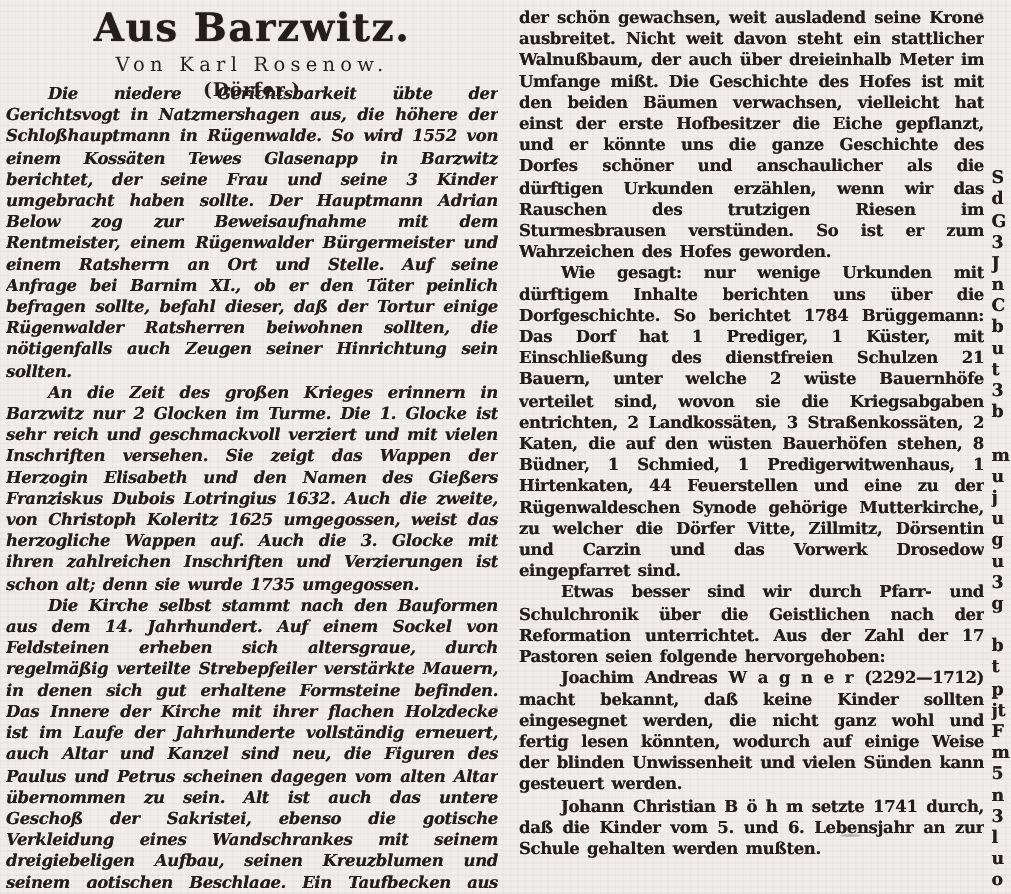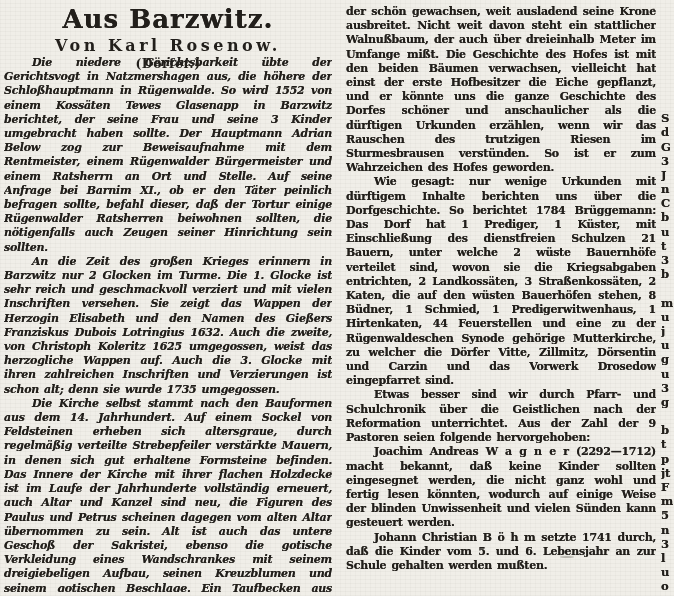--- a/index.html
+++ b/index.html
@@ -18,21 +18,21 @@
   }
   .headerblock{
     position:absolute;left:2px;top:4px;width:332px;text-align:center;
   }
   .title{
     margin:0;font-size:26px;font-weight:bold;letter-spacing:1px;
     font-family:"DejaVu Serif",serif;
     text-shadow:0 0 .6px #221f1b;
   }
   .byline{
-    margin-top:2px;font-size:16px;font-weight:bold;letter-spacing:3.5px;
+    margin-top:2px;font-size:13px;font-weight:normal;letter-spacing:3.5px;
   }
   .subtitle{
     margin-top:1px;font-size:12.5px;font-weight:bold;letter-spacing:.5px;
   }
   .col{
     position:absolute;overflow:hidden;
     font-size:11px;font-weight:bold;line-height:14.2px;
     text-align:justify;letter-spacing:-.25px;word-spacing:1.5px;
     text-shadow:0 0 .4px rgba(30,28,24,.8);
   }
@@ -66,21 +66,21 @@
 
   <div class="col left">
       <p class="para indent">Die niedere Gerichtsbarkeit übte der Gerichtsvogt in Natzmershagen aus, die höhere der Schloßhauptmann in Rügenwalde. So wird 1552 von einem Kossäten Tewes Glasenapp in Barzwitz berichtet, der seine Frau und seine 3 Kinder umgebracht haben sollte. Der Hauptmann Adrian Below zog zur Beweisaufnahme mit dem Rentmeister, einem Rügenwalder Bürgermeister und einem Ratsherrn an Ort und Stelle. Auf seine Anfrage bei Barnim XI., ob er den Täter peinlich befragen sollte, befahl dieser, daß der Tortur einige Rügenwalder Ratsherren beiwohnen sollten, die nötigenfalls auch Zeugen seiner Hinrichtung sein sollten.</p>
       <p class="para indent">An die Zeit des großen Krieges erinnern in Barzwitz nur 2 Glocken im Turme. Die 1. Glocke ist sehr reich und geschmackvoll verziert und mit vielen Inschriften versehen. Sie zeigt das Wappen der Herzogin Elisabeth und den Namen des Gießers Franziskus Dubois Lotringius 1632. Auch die zweite, von Christoph Koleritz 1625 umgegossen, weist das herzogliche Wappen auf. Auch die 3. Glocke mit ihren zahlreichen Inschriften und Verzierungen ist schon alt; denn sie wurde 1735 umgegossen.</p>
       <p class="para indent">Die Kirche selbst stammt nach den Bauformen aus dem 14. Jahrhundert. Auf einem Sockel von Feldsteinen erheben sich altersgraue, durch regelmäßig verteilte Strebepfeiler verstärkte Mauern, in denen sich gut erhaltene Formsteine befinden. Das Innere der Kirche mit ihrer flachen Holzdecke ist im Laufe der Jahrhunderte vollständig erneuert, auch Altar und Kanzel sind neu, die Figuren des Paulus und Petrus scheinen dagegen vom alten Altar übernommen zu sein. Alt ist auch das untere Geschoß der Sakristei, ebenso die gotische Verkleidung eines Wandschrankes mit seinem dreigiebeligen Aufbau, seinen Kreuzblumen und seinem gotischen Beschlage. Ein Taufbecken aus Messing weist die Jahreszahl 1645 auf, ein zweites die Verkündigung der Maria mit einer Zier-Umschrift.</p>
     </div>
 
   <div class="col right">
       <p class="para">der schön gewachsen, weit ausladend seine Krone ausbreitet. Nicht weit davon steht ein stattlicher Walnußbaum, der auch über dreieinhalb Meter im Umfange mißt. Die Geschichte des Hofes ist mit den beiden Bäumen verwachsen, vielleicht hat einst der erste Hofbesitzer die Eiche gepflanzt, und er könnte uns die ganze Geschichte des Dorfes schöner und anschaulicher als die dürftigen Urkunden erzählen, wenn wir das Rauschen des trutzigen Riesen im Sturmesbrausen verstünden. So ist er zum Wahrzeichen des Hofes geworden.</p>
       <p class="para indent">Wie gesagt: nur wenige Urkunden mit dürftigem Inhalte berichten uns über die Dorfgeschichte. So berichtet 1784 Brüggemann: Das Dorf hat 1 Prediger, 1 Küster, mit Einschließung des dienstfreien Schulzen 21 Bauern, unter welche 2 wüste Bauernhöfe verteilet sind, wovon sie die Kriegsabgaben entrichten, 2 Landkossäten, 3 Straßenkossäten, 2 Katen, die auf den wüsten Bauerhöfen stehen, 8 Büdner, 1 Schmied, 1 Predigerwitwenhaus, 1 Hirtenkaten, 44 Feuerstellen und eine zu der Rügenwaldeschen Synode gehörige Mutterkirche, zu welcher die Dörfer Vitte, Zillmitz, Dörsentin und Carzin und das Vorwerk Drosedow eingepfarret sind.</p>
-      <p class="para indent">Etwas besser sind wir durch Pfarr- und Schulchronik über die Geistlichen nach der Reformation unterrichtet. Aus der Zahl der 9 Pastoren seien folgende hervorgehoben:</p>
+      <p class="para indent">Etwas besser sind wir durch Pfarr- und Schulchronik über die Geistlichen nach der Reformation unterrichtet. Aus der Zahl der 17 Pastoren seien folgende hervorgehoben:</p>
       <p class="para indent">Joachim Andreas W a g n e r (2292—1712) macht bekannt, daß keine Kinder sollten eingesegnet werden, die nicht ganz wohl und fertig lesen könnten, wodurch auf einige Weise der blinden Unwissenheit und vielen Sünden kann gesteuert werden.</p>
       <p class="para indent">Johann Christian B ö h m setzte 1741 durch, daß die Kinder vom 5. und 6. Lebensjahr an zur Schule gehalten werden mußten.</p>
     </div>
 
   <div class="sliver"><div class="frag"></div><div class="frag"></div><div class="frag"></div><div class="frag"></div><div class="frag"></div><div class="frag"></div><div class="frag">S</div><div class="frag">d</div><div class="frag">G</div><div class="frag">3</div><div class="frag">J</div><div class="frag">n</div><div class="frag">C</div><div class="frag">b</div><div class="frag">u</div><div class="frag">t</div><div class="frag">3</div><div class="frag">b</div><div class="frag"></div><div class="frag">m</div><div class="frag">u</div><div class="frag">j</div><div class="frag">u</div><div class="frag">g</div><div class="frag">u</div><div class="frag">3</div><div class="frag">g</div><div class="frag"></div><div class="frag">b</div><div class="frag">t</div><div class="frag">p</div><div class="frag">jt</div><div class="frag">F</div><div class="frag">m</div><div class="frag">5</div><div class="frag">n</div><div class="frag">3</div><div class="frag">l</div><div class="frag">u</div><div class="frag">o</div><div class="frag">b</div></div>
 
   <div class="speck s1"></div>
   <div class="speck s2"></div>
   <div class="speck s3"></div>
   <div class="speck s4"></div>

